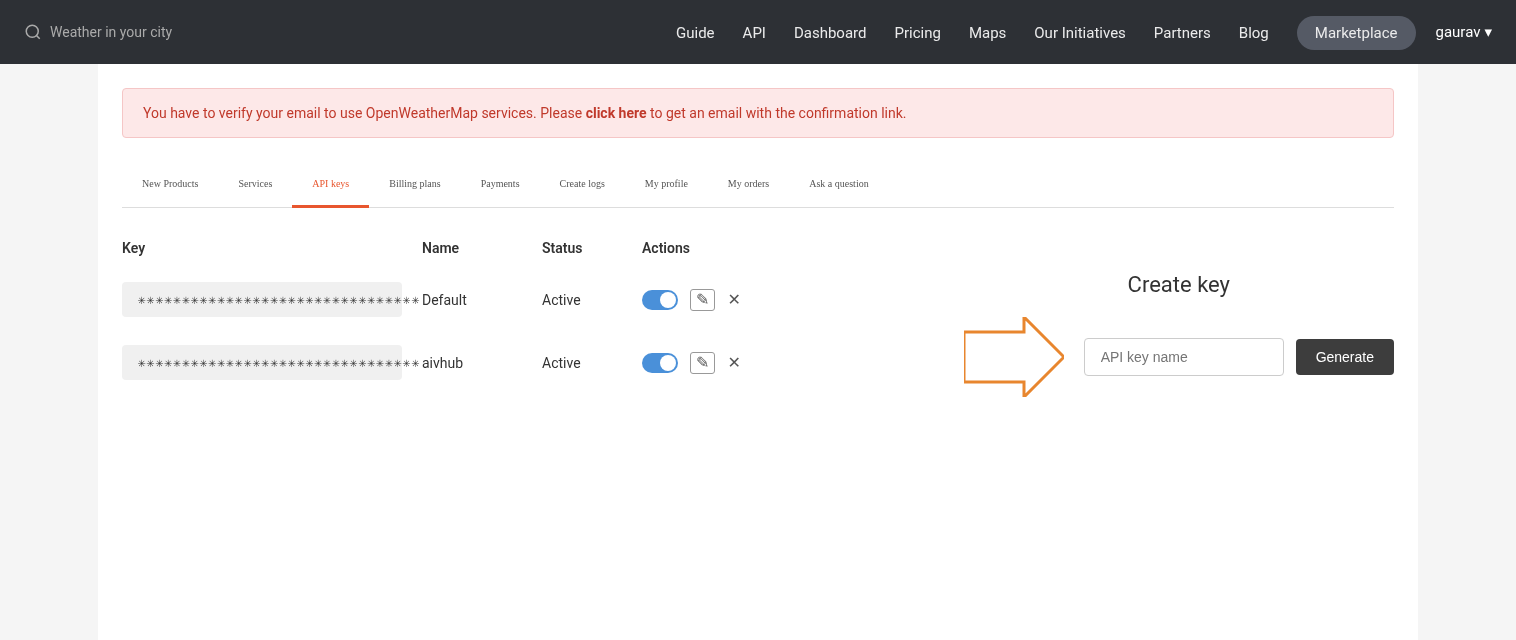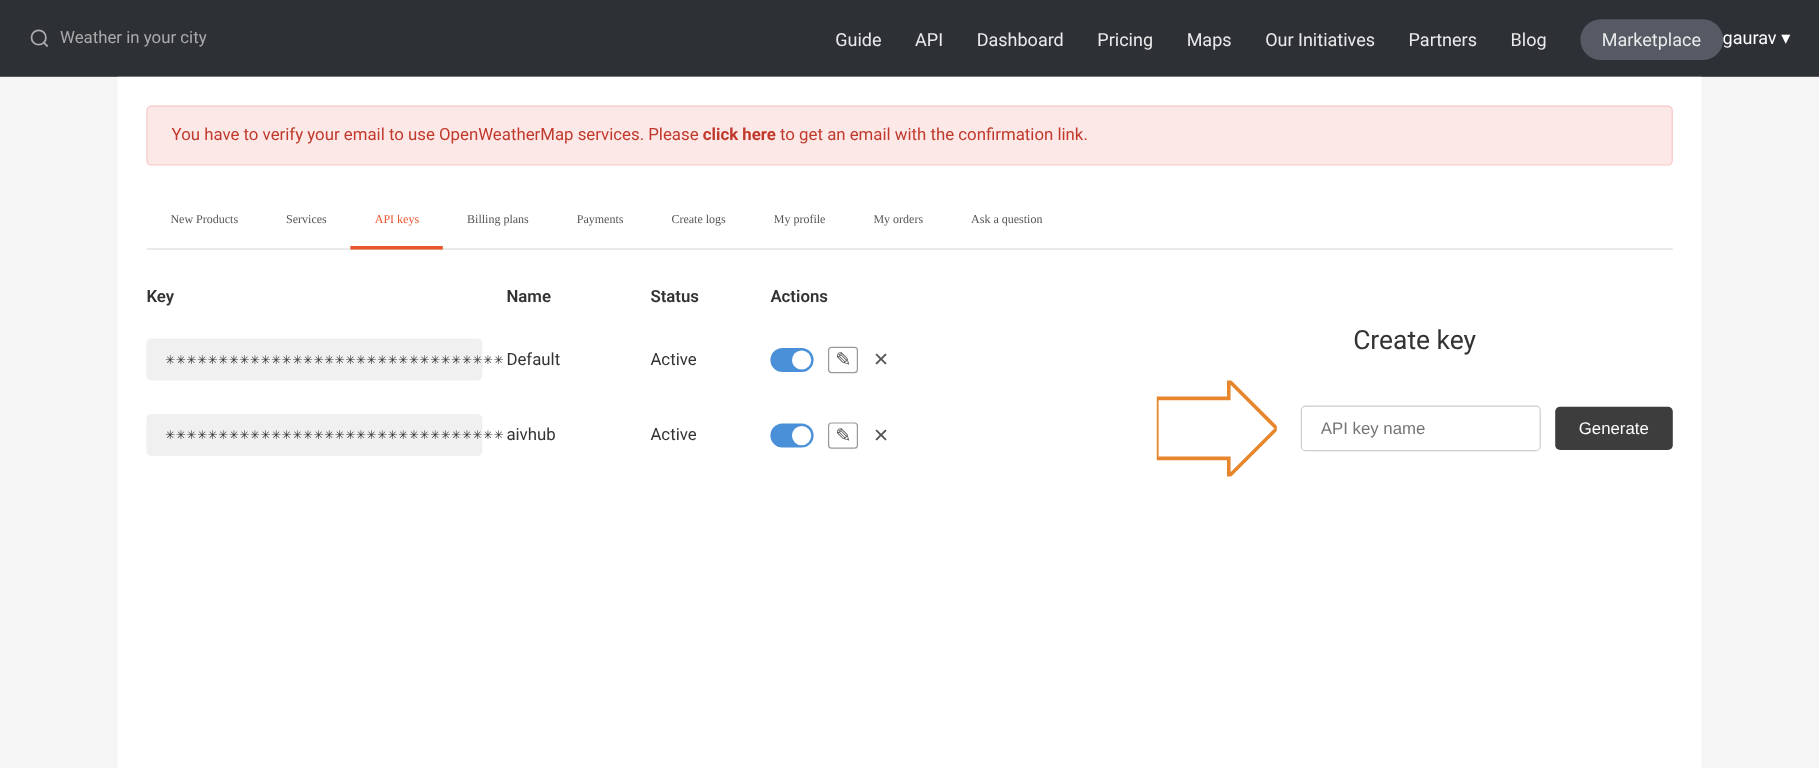--- a/index.html
+++ b/index.html
@@ -37,20 +37,21 @@
     }
     .nav-marketplace {
       background: #5a5f6b;
       border-radius: 20px;
       padding: 8px 18px;
       color: #fff !important;
     }
     .nav-user {
       color: #fff;
       font-size: 15px;
+      margin-left: 20px;
       cursor: pointer;
       display: flex;
       align-items: center;
       gap: 4px;
     }
 
     
     .main {
       max-width: 1320px;
       margin: 0 auto;

